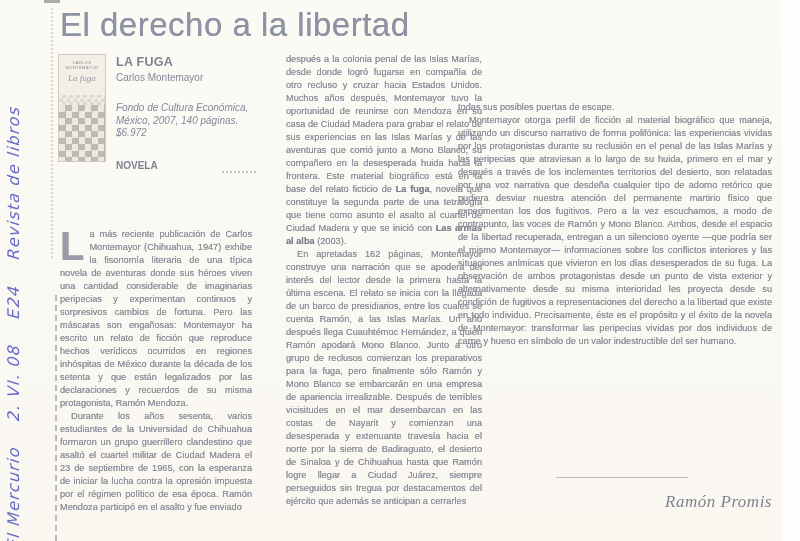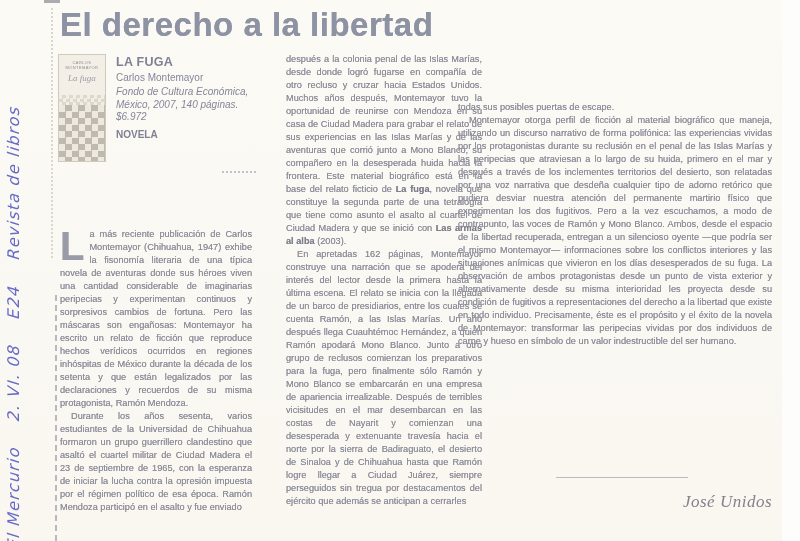--- a/index.html
+++ b/index.html
@@ -46,22 +46,22 @@
   .cover-checker2{
     position:absolute;left:0;bottom:56px;width:48px;height:10px;
     background:repeating-conic-gradient(#cfc9bd 0% 25%, #f1ede3 0% 50%);
     background-size:7px 7px;opacity:.6;
   }
 
   
   .bookinfo{position:absolute;left:116px;top:55px;width:140px;color:#85869a;}
   .bi-title{font-size:12.5px;font-weight:bold;color:#7f8094;letter-spacing:.3px;}
   .bi-author{font-size:10px;margin-top:3px;}
-  .bi-pub{font-size:10px;font-style:italic;margin-top:3px;line-height:12.5px;}
-  .bi-genre{font-size:10px;font-weight:bold;margin-top:5px;color:#7f8094;}
+  .bi-pub{font-size:10px;font-style:italic;margin-top:19px;line-height:12.5px;}
+  .bi-genre{font-size:10px;font-weight:bold;margin-top:20px;color:#7f8094;}
 
   
   .bodytext{
     font-size:9.2px;line-height:13px;color:#8c8d99;
     text-align:justify;text-shadow:0 0 .4px #9a9aa6;
   }
   .col1{position:absolute;left:60px;top:228px;width:192px;}
   .col2{position:absolute;left:258px;top:53px;width:196px;margin-left:28px;}
   .col3{position:absolute;left:458px;top:53px;width:314px;margin-top:48px;}
   .para{margin:0;}
@@ -84,21 +84,21 @@
 <body>
 
 <div class="scan-edge-right"></div>
 <div class="top-tick"></div>
 <div class="perf-line-light"></div>
 <div class="perf-line-dark"></div>
 <div class="gutter-dots"></div>
 
 <div class="margin-note">El Mercurio    2. VI. 08    E24    Revista de libros</div>
 
-<h1 class="headline" style="margin:0;font-weight:bold;">El derecho a la libertad</h1>
+<h1 class="headline" style="margin:0;">El derecho a la libertad</h1>
 
 <div class="cover">
   <div class="cover-author">CARLOS MONTEMAYOR</div>
   <div class="cover-title">La fuga</div>
   <div class="cover-checker2"></div>
   <div class="cover-checker"></div>
 </div>
 
 <div class="bookinfo">
   <div class="bi-title">LA FUGA</div>
@@ -120,13 +120,13 @@
   <p class="para"><span>después a la colonia penal de las Islas Marías, desde donde logró fugarse en compañía de otro recluso y cruzar hacia Estados Unidos. Muchos años después, Montemayor tuvo la oportunidad de reunirse con Mendoza en su casa de Ciudad Madera para grabar el relato de sus experiencias en las Islas Marías y de las aventuras que corrió junto a Mono Blanco, su compañero en la desesperada huida hacia la frontera. Este material biográfico está en la base del relato ficticio de </span><span class="b">La fuga</span><span>, novela que constituye la segunda parte de una tetralogía que tiene como asunto el asalto al cuartel de Ciudad Madera y que se inició con </span><span class="b">Las armas al alba</span><span> (2003).</span></p>
   <p class="para indent"><span>En apretadas 162 páginas, Montemayor construye una narración que se apodera del interés del lector desde la primera hasta la última escena. El relato se inicia con la llegada de un barco de presidiarios, entre los cuales se cuenta Ramón, a las Islas Marías. Un año después llega Cuauhtémoc Hernández, a quien Ramón apodará Mono Blanco. Junto a otro grupo de reclusos comienzan los preparativos para la fuga, pero finalmente sólo Ramón y Mono Blanco se embarcarán en una empresa de apariencia irrealizable. Después de terribles vicisitudes en el mar desembarcan en las costas de Nayarit y comienzan una desesperada y extenuante travesía hacia el norte por la sierra de Badiraguato, el desierto de Sinaloa y de Chihuahua hasta que Ramón logre llegar a Ciudad Juárez, siempre perseguidos sin tregua por destacamentos del ejército que además se anticipan a cerrarles</span></p>
 </div>
 
 <div class="col3 bodytext">
   <p class="para"><span>todas sus posibles puertas de escape.</span></p>
   <p class="para indent"><span>Montemayor otorga perfil de ficción al material biográfico que maneja, utilizando un discurso narrativo de forma polifónica: las experiencias vividas por los protagonistas durante su reclusión en el penal de las Islas Marías y las peripecias que atraviesan a lo largo de su huida, primero en el mar y después a través de los inclementes territorios del desierto, son relatadas por una voz narrativa que desdeña cualquier tipo de adorno retórico que pudiera desviar nuestra atención del permanente martirio físico que experimentan los dos fugitivos. Pero a la vez escuchamos, a modo de contrapunto, las voces de Ramón y Mono Blanco. Ambos, desde el espacio de la libertad recuperada, entregan a un silencioso oyente —que podría ser el mismo Montemayor— informaciones sobre los conflictos interiores y las situaciones anímicas que vivieron en los días desesperados de su fuga. La observación de ambos protagonistas desde un punto de vista exterior y alternativamente desde su misma interioridad les proyecta desde su condición de fugitivos a representaciones del derecho a la libertad que existe en todo individuo. Precisamente, éste es el propósito y el éxito de la novela de Montemayor: transformar las peripecias vividas por dos individuos de carne y hueso en símbolo de un valor indestructible del ser humano.</span></p>
 </div>
 
 <div class="sig-rule"></div>
-<div class="signature">José Unidos</div>
+<div class="signature">Ramón Promis</div>
 
 </body></html>

